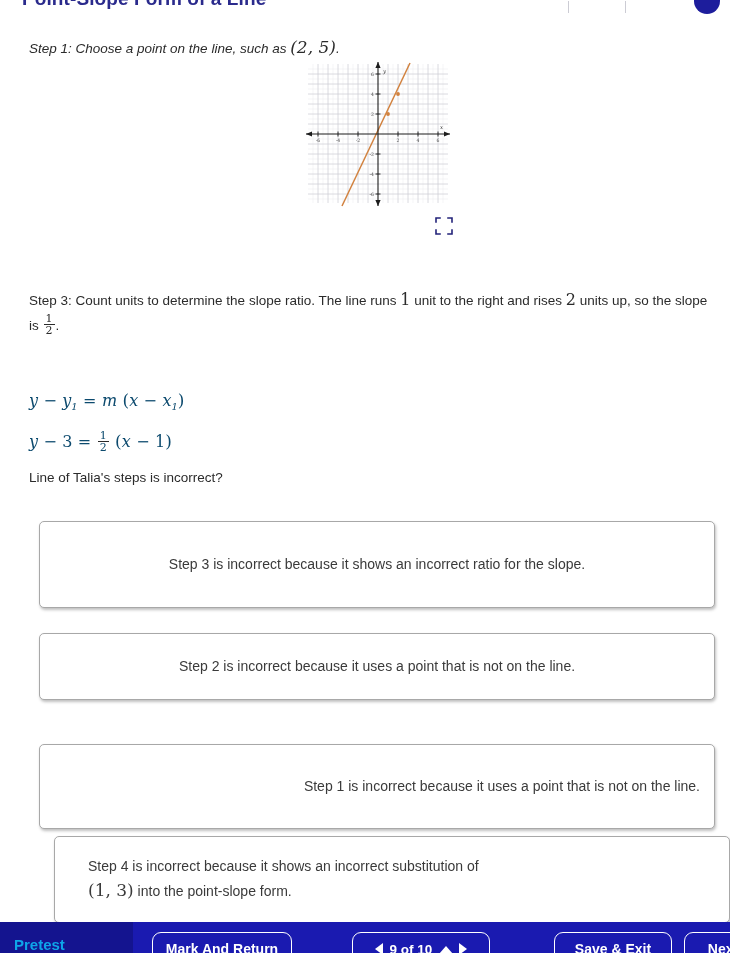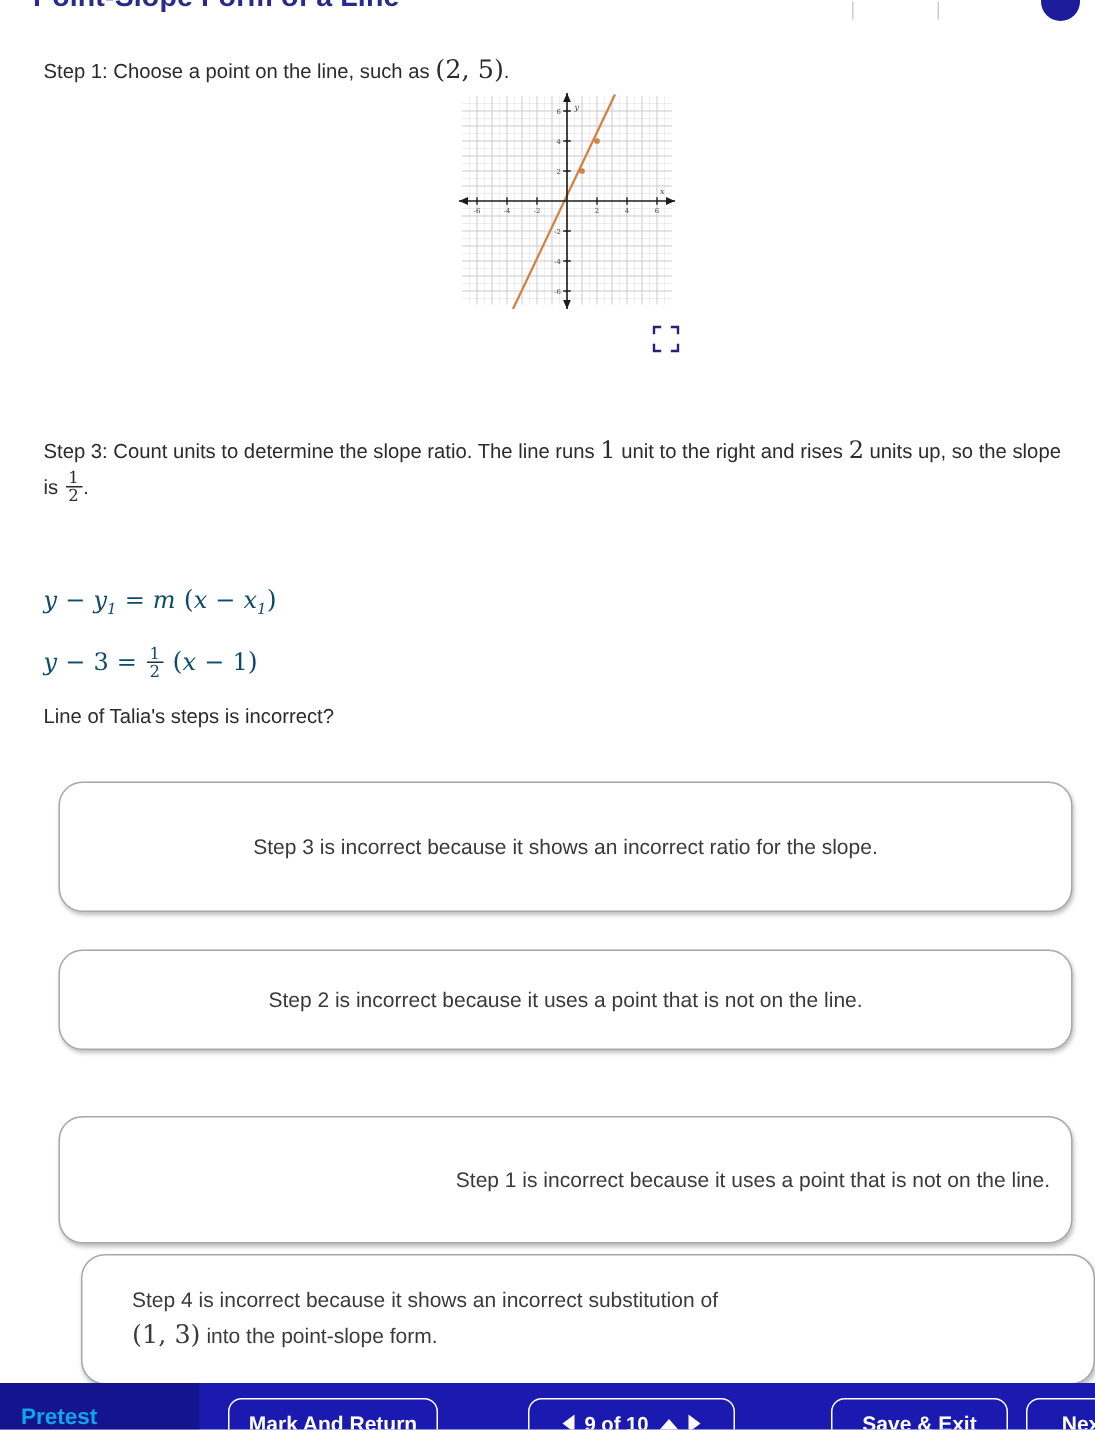--- a/index.html
+++ b/index.html
@@ -61,21 +61,21 @@
     background: #ffffff;
   }
 
   .para {
     font-size: 13.5px;
     color: #2b2b2b;
     line-height: 1.55;
     margin: 0;
     padding: 0 22px 0 29px;
   }
-  #step1 { position: absolute; top: 18px; left: 0; right: 0; }
+  #step1 { position: absolute; top: 18px; left: 0; right: 0; font-style: italic; }
   #step2 { position: absolute; top: 233px; left: 0; right: 0; }
   #step3 { position: absolute; top: 272px; left: 0; right: 0; }
   #step4 { position: absolute; top: 335px; left: 0; right: 0; }
   #question { position: absolute; top: 452px; left: 0; right: 0; }
   .mi {
     font-family: "DejaVu Serif", serif;
     font-style: italic;
     font-size: 16px;
   }
   .mn {
@@ -133,21 +133,21 @@
   }
 
   
   .option {
     position: absolute;
     left: 39px;
     width: 676px;
     box-sizing: border-box;
     background: #ffffff;
     border: 1px solid #a8a8a8;
-    border-radius: 16px;
+    border-radius: 5px;
     box-shadow: 1px 2px 3px rgba(0,0,0,0.25);
     display: flex;
     align-items: center;
     justify-content: center;
     cursor: pointer;
   }
   .option-text {
     font-size: 14px;
     color: #3a3a3a;
     line-height: 1.6;

